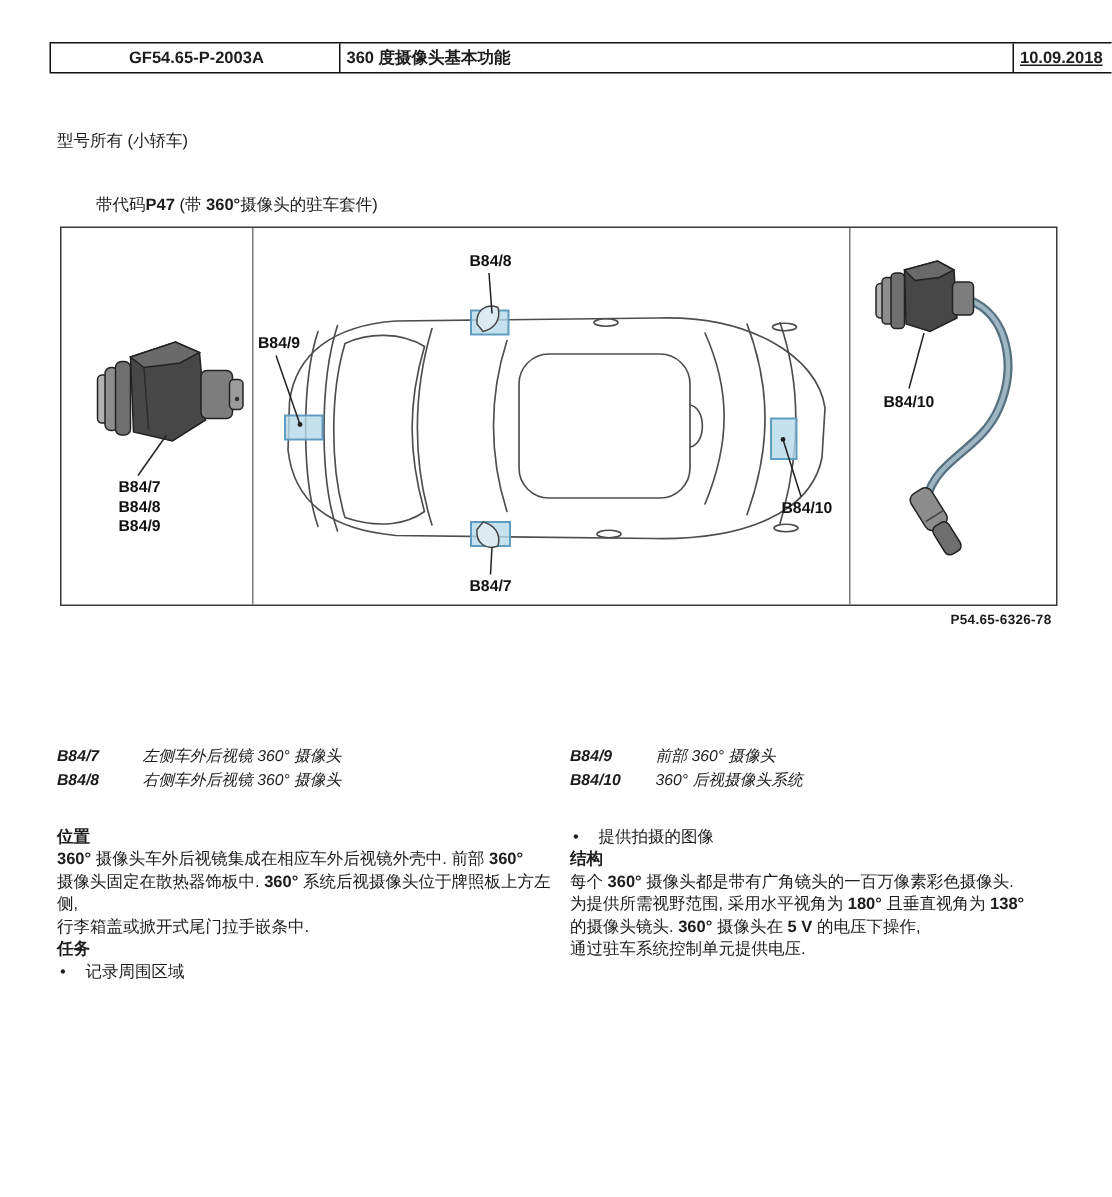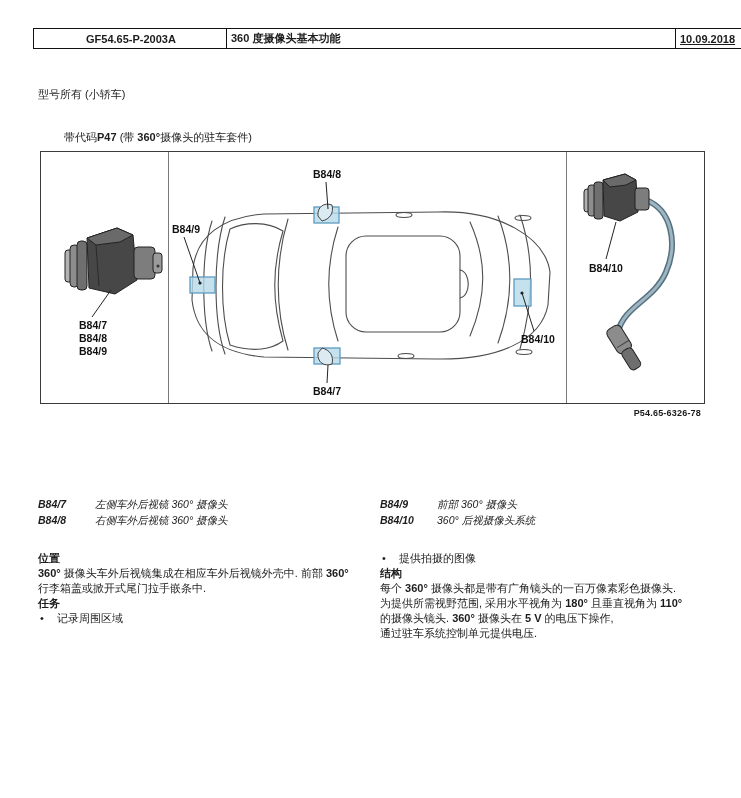--- a/index.html
+++ b/index.html
@@ -157,25 +157,26 @@
     <span class="lg-code">B84/9</span><span class="lg-desc">前部 360° 摄像头</span>
   </div>
   <div class="lg-row">
     <span class="lg-code">B84/10</span><span class="lg-desc">360° 后视摄像头系统</span>
   </div>
 </div>
 
 <div class="abs col col-left">
   <div class="hd"><span>位置</span></div>
   <div class="txt"><span class="bseg">360°</span><span> 摄像头车外后视镜集成在相应车外后视镜外壳中. 前部 </span><span class="bseg">360°</span></div>
+  <div class="txt"><span>摄像头固定在散热器饰板中. </span><span class="bseg">360°</span><span> 系统后视摄像头位于牌照板上方左侧,</span></div>
   <div class="txt"><span>行李箱盖或掀开式尾门拉手嵌条中.</span></div>
   <div class="hd"><span>任务</span></div>
   <div class="blt"><span class="bdot">•</span><span><span>记录周围区域</span></span></div>
 </div>
 
 <div class="abs col col-right">
   <div class="blt"><span class="bdot">•</span><span><span>提供拍摄的图像</span></span></div>
   <div class="hd"><span>结构</span></div>
   <div class="txt"><span>每个 </span><span class="bseg">360°</span><span> 摄像头都是带有广角镜头的一百万像素彩色摄像头.</span></div>
-  <div class="txt"><span>为提供所需视野范围, 采用水平视角为 </span><span class="bseg">180°</span><span> 且垂直视角为 </span><span class="bseg">110°</span></div>
+  <div class="txt"><span>为提供所需视野范围, 采用水平视角为 </span><span class="bseg">180°</span><span> 且垂直视角为 </span><span class="bseg">138°</span></div>
   <div class="txt"><span>的摄像头镜头. </span><span class="bseg">360°</span><span> 摄像头在 </span><span class="bseg">5 V</span><span> 的电压下操作,</span></div>
   <div class="txt"><span>通过驻车系统控制单元提供电压.</span></div>
 </div>
 
 </body></html>

